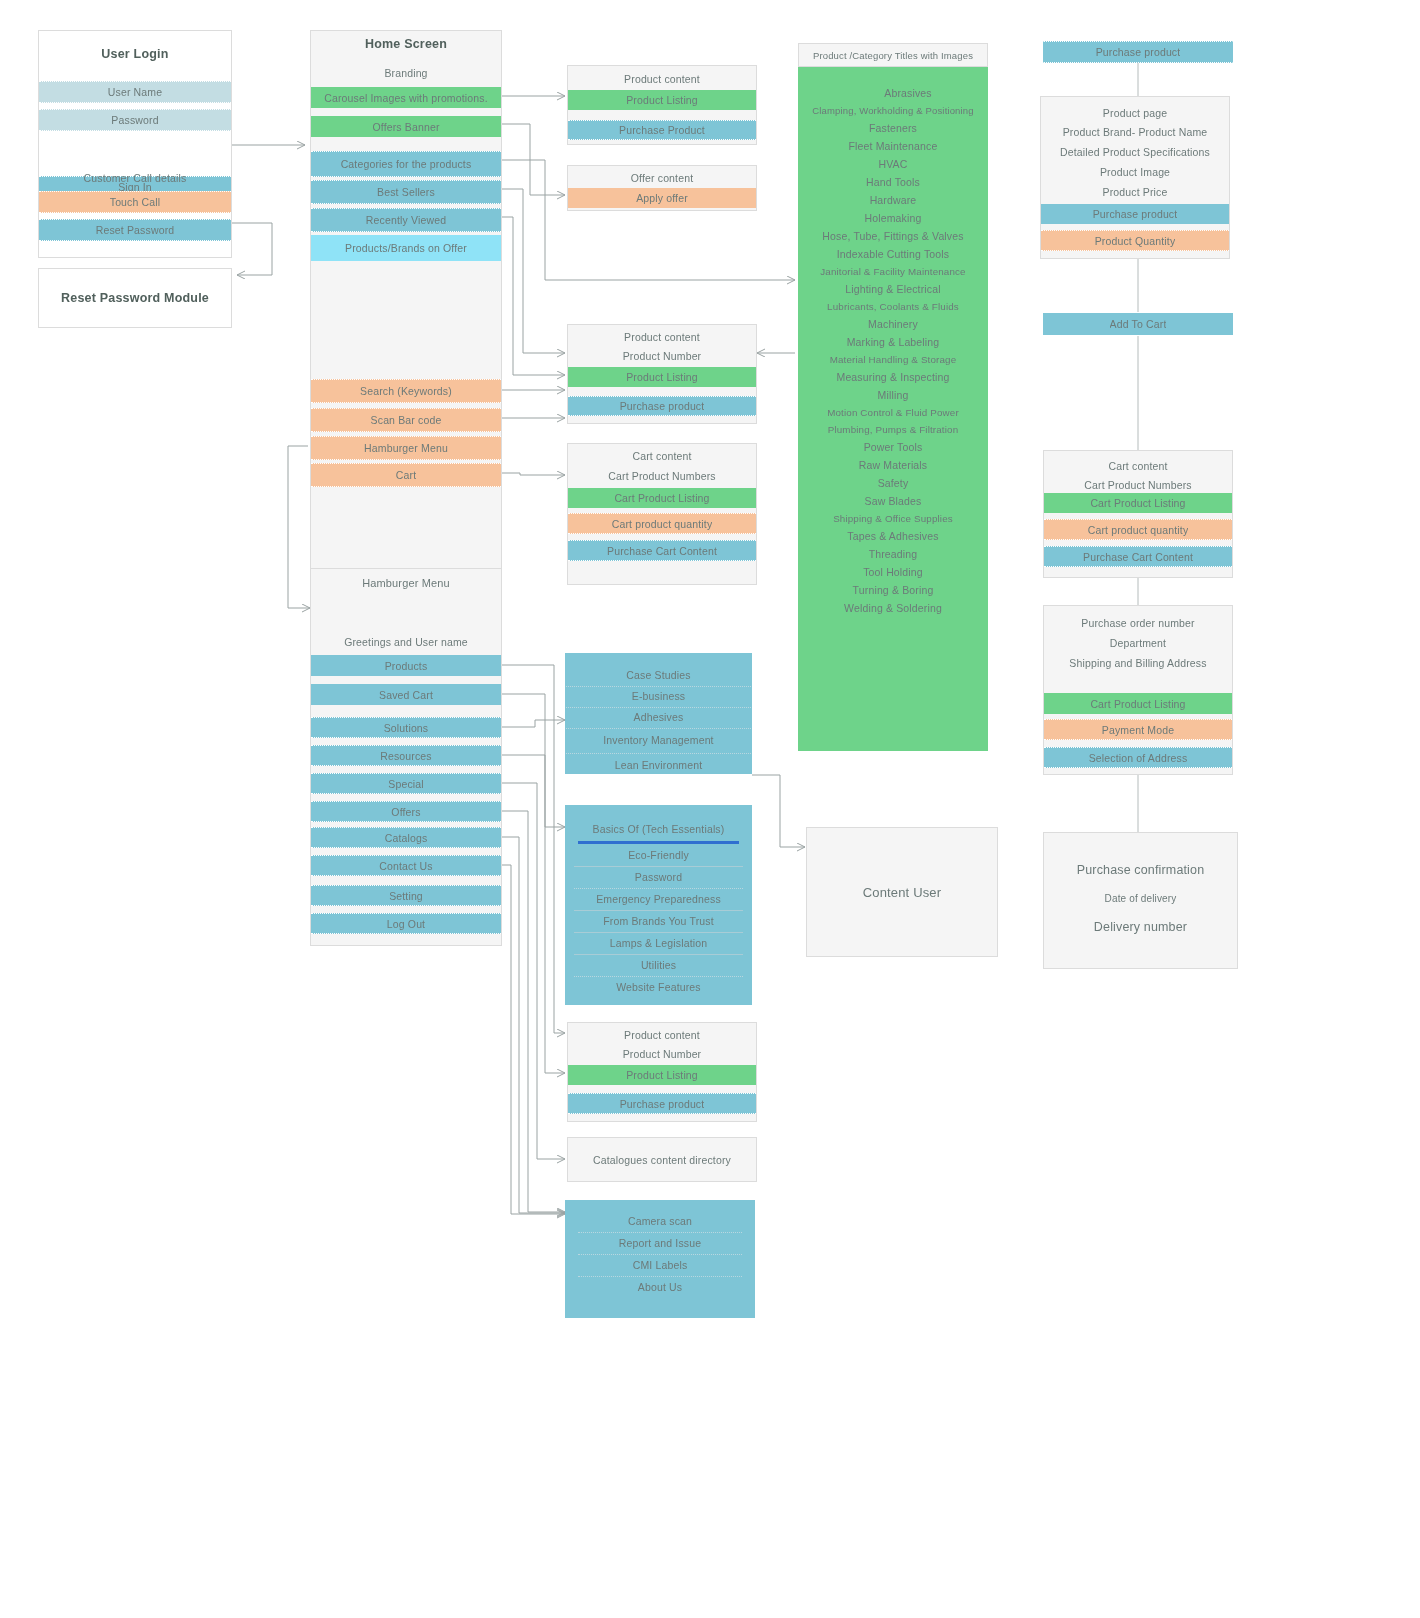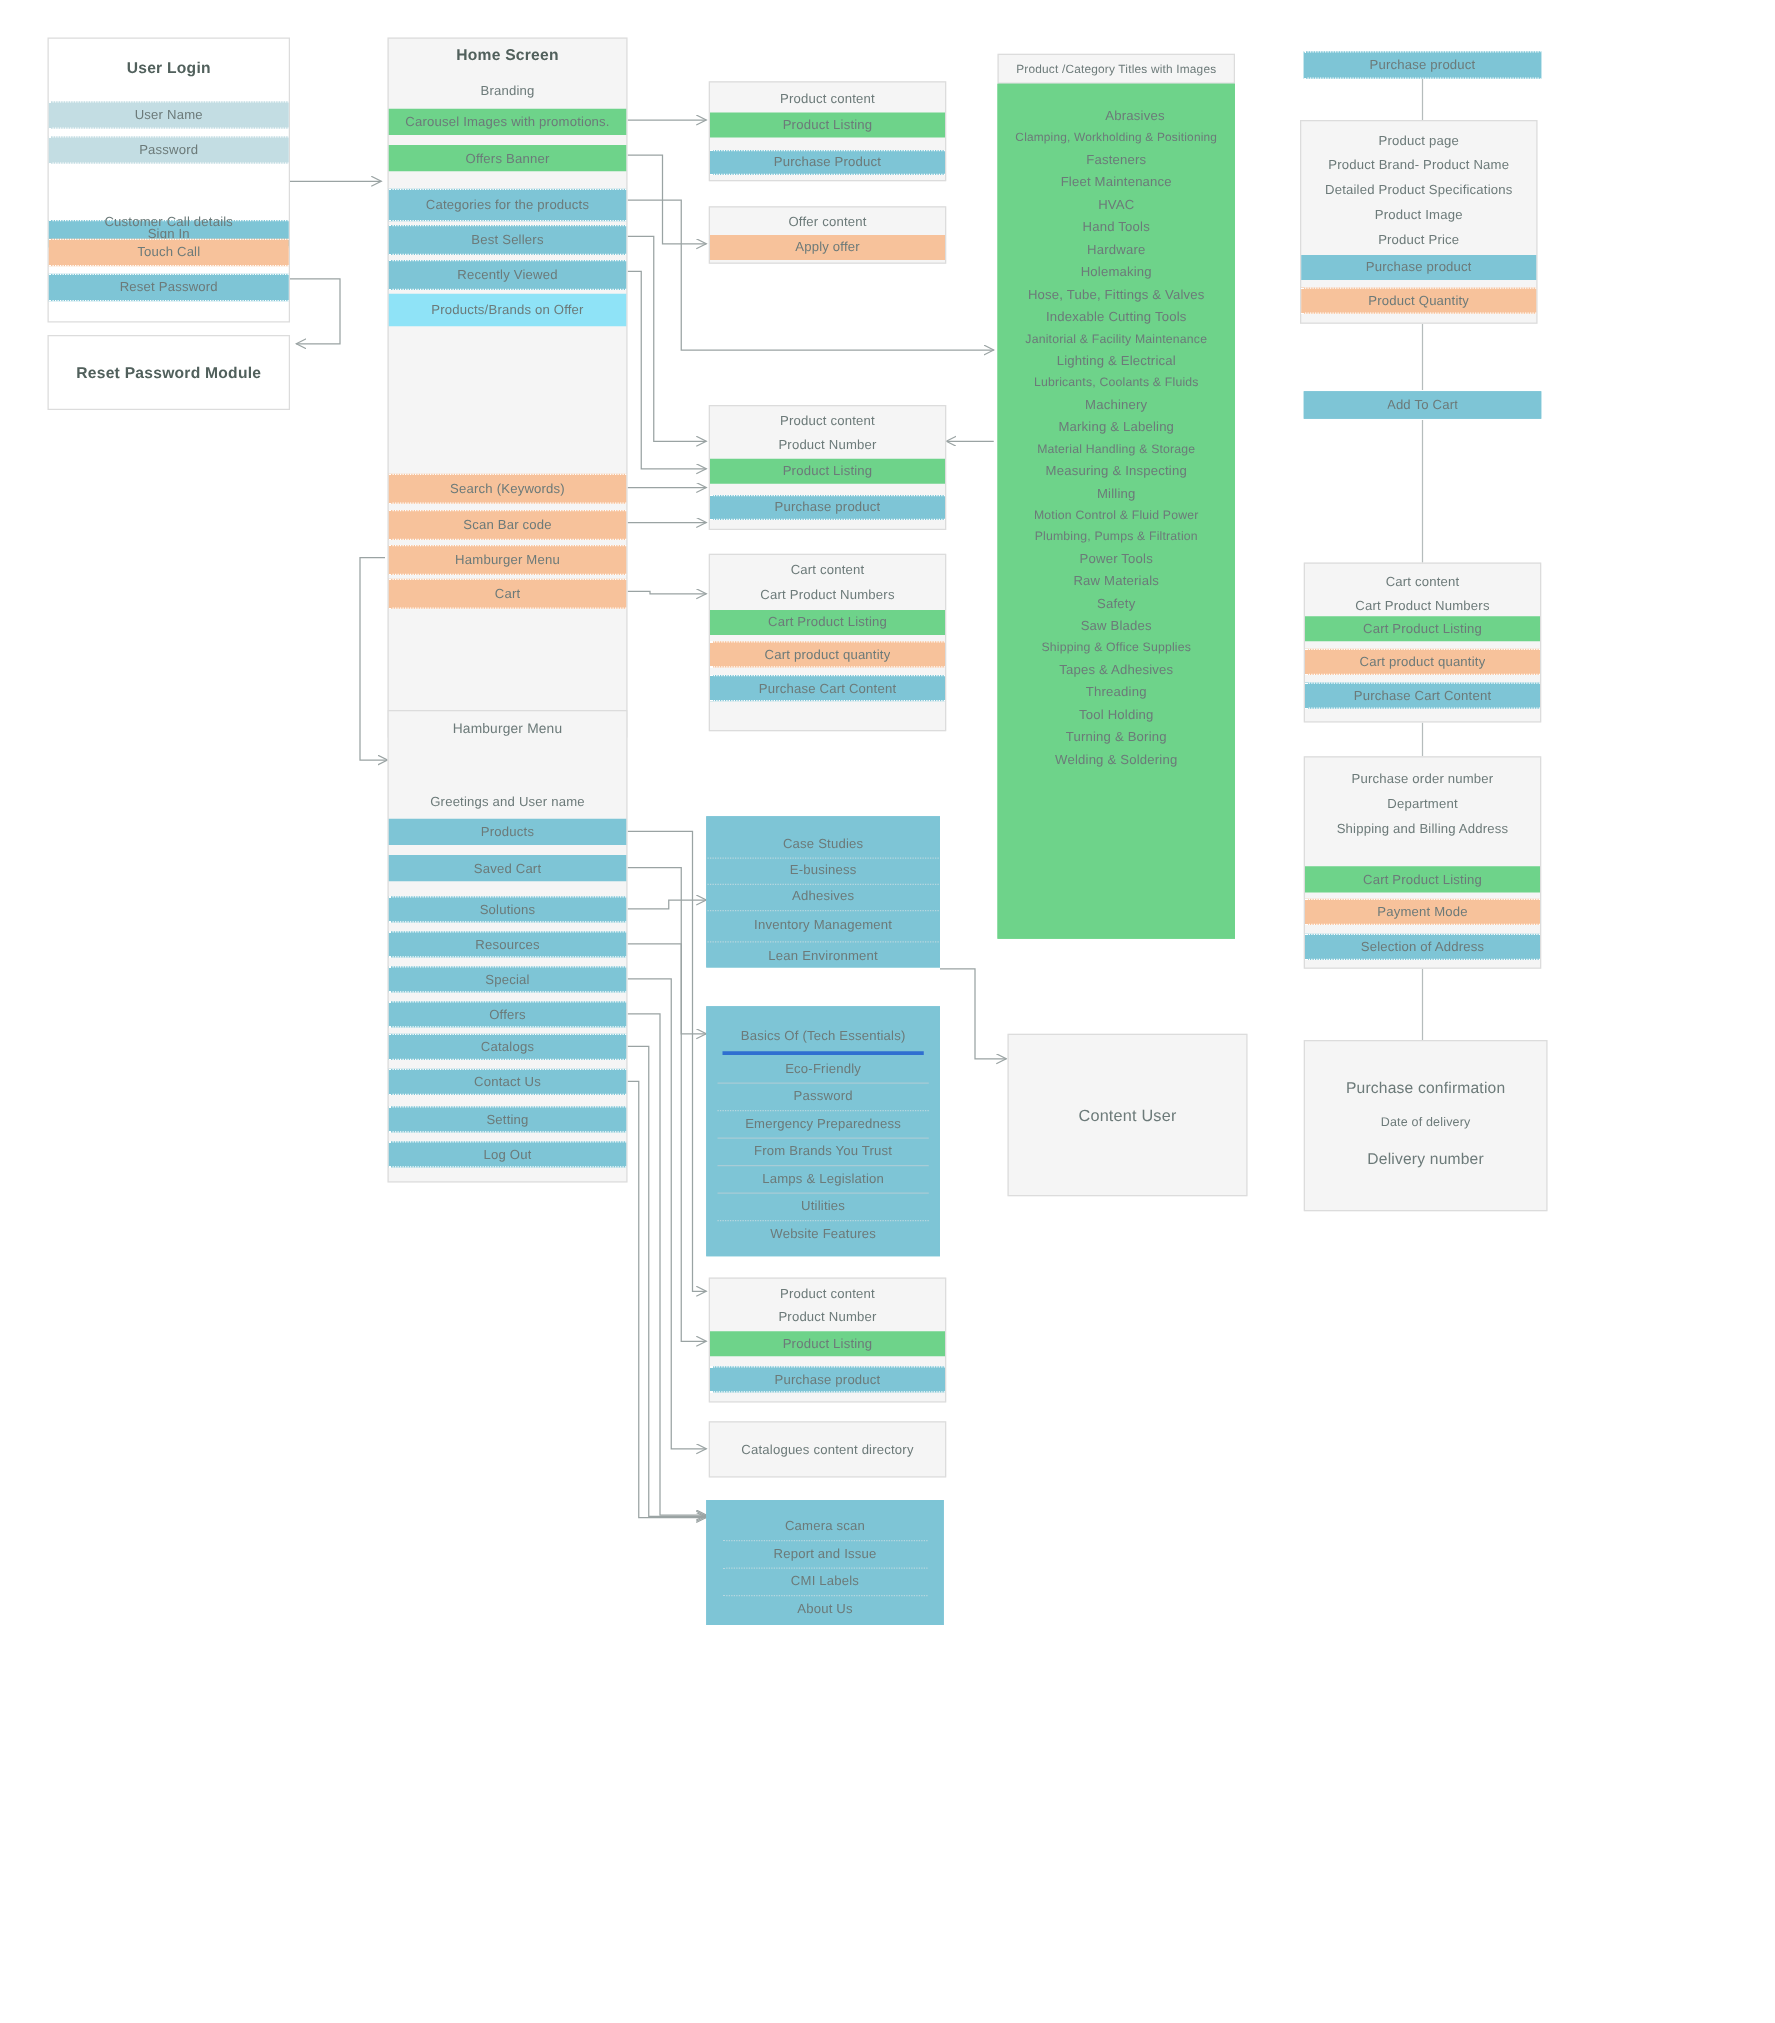--- a/index.html
+++ b/index.html
@@ -294,21 +294,21 @@
     </div>
     <div class="row bar-teal dash-t dash-b" style="position:absolute; left:0; top:70px; height:21px;">
       <span class="label">Purchase product</span>
     </div>
   </div>
 
   <div class="box" style="left:567px; top:1137px; width:190px; height:45px; display:flex; align-items:center; justify-content:center;">
     <div class="label">Catalogues content directory</div>
   </div>
 
-  <div class="box teal" style="left:565px; top:1200px; width:190px; height:100px; padding-top:12px;">
+  <div class="box teal" style="left:565px; top:1200px; width:190px; height:118px; padding-top:12px;">
     <div class="label sep-dot" style="padding:2px 0 5px; margin:0 12px;">Camera scan</div>
     <div class="label sep-dot" style="padding:4px 0 5px; margin:0 12px;">Report and Issue</div>
     <div class="label sep-dot" style="padding:4px 0 5px; margin:0 12px;">CMI Labels</div>
     <div class="label" style="padding:4px 0 0; margin:0 12px;">About Us</div>
   </div>
 
   <div class="box" style="left:798px; top:43px; width:190px; height:24px; display:flex; align-items:center; justify-content:center;">
     <div class="label" style="font-size:9.5px;">Product /Category Titles with Images</div>
   </div>
 

